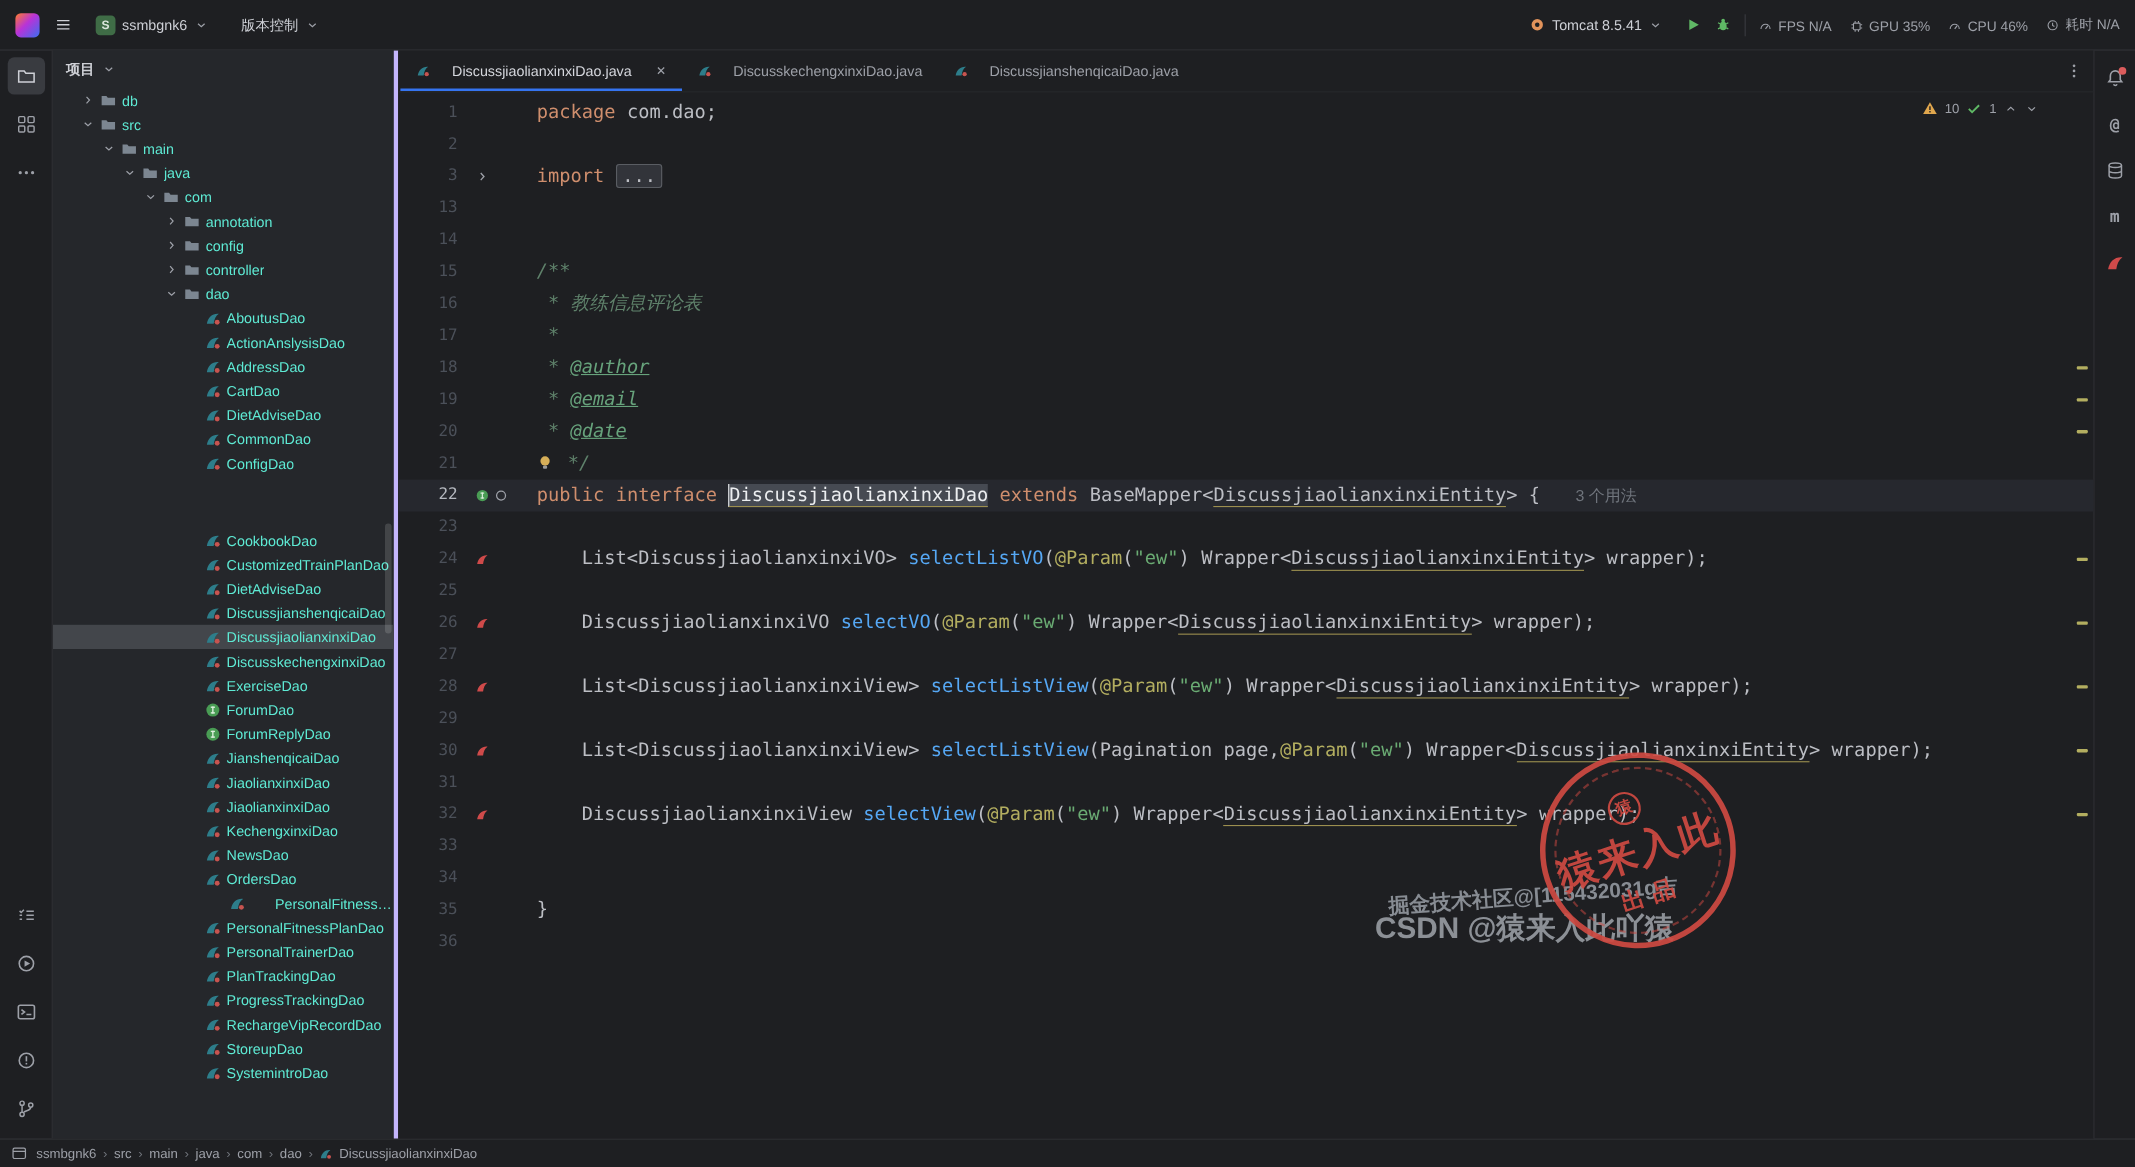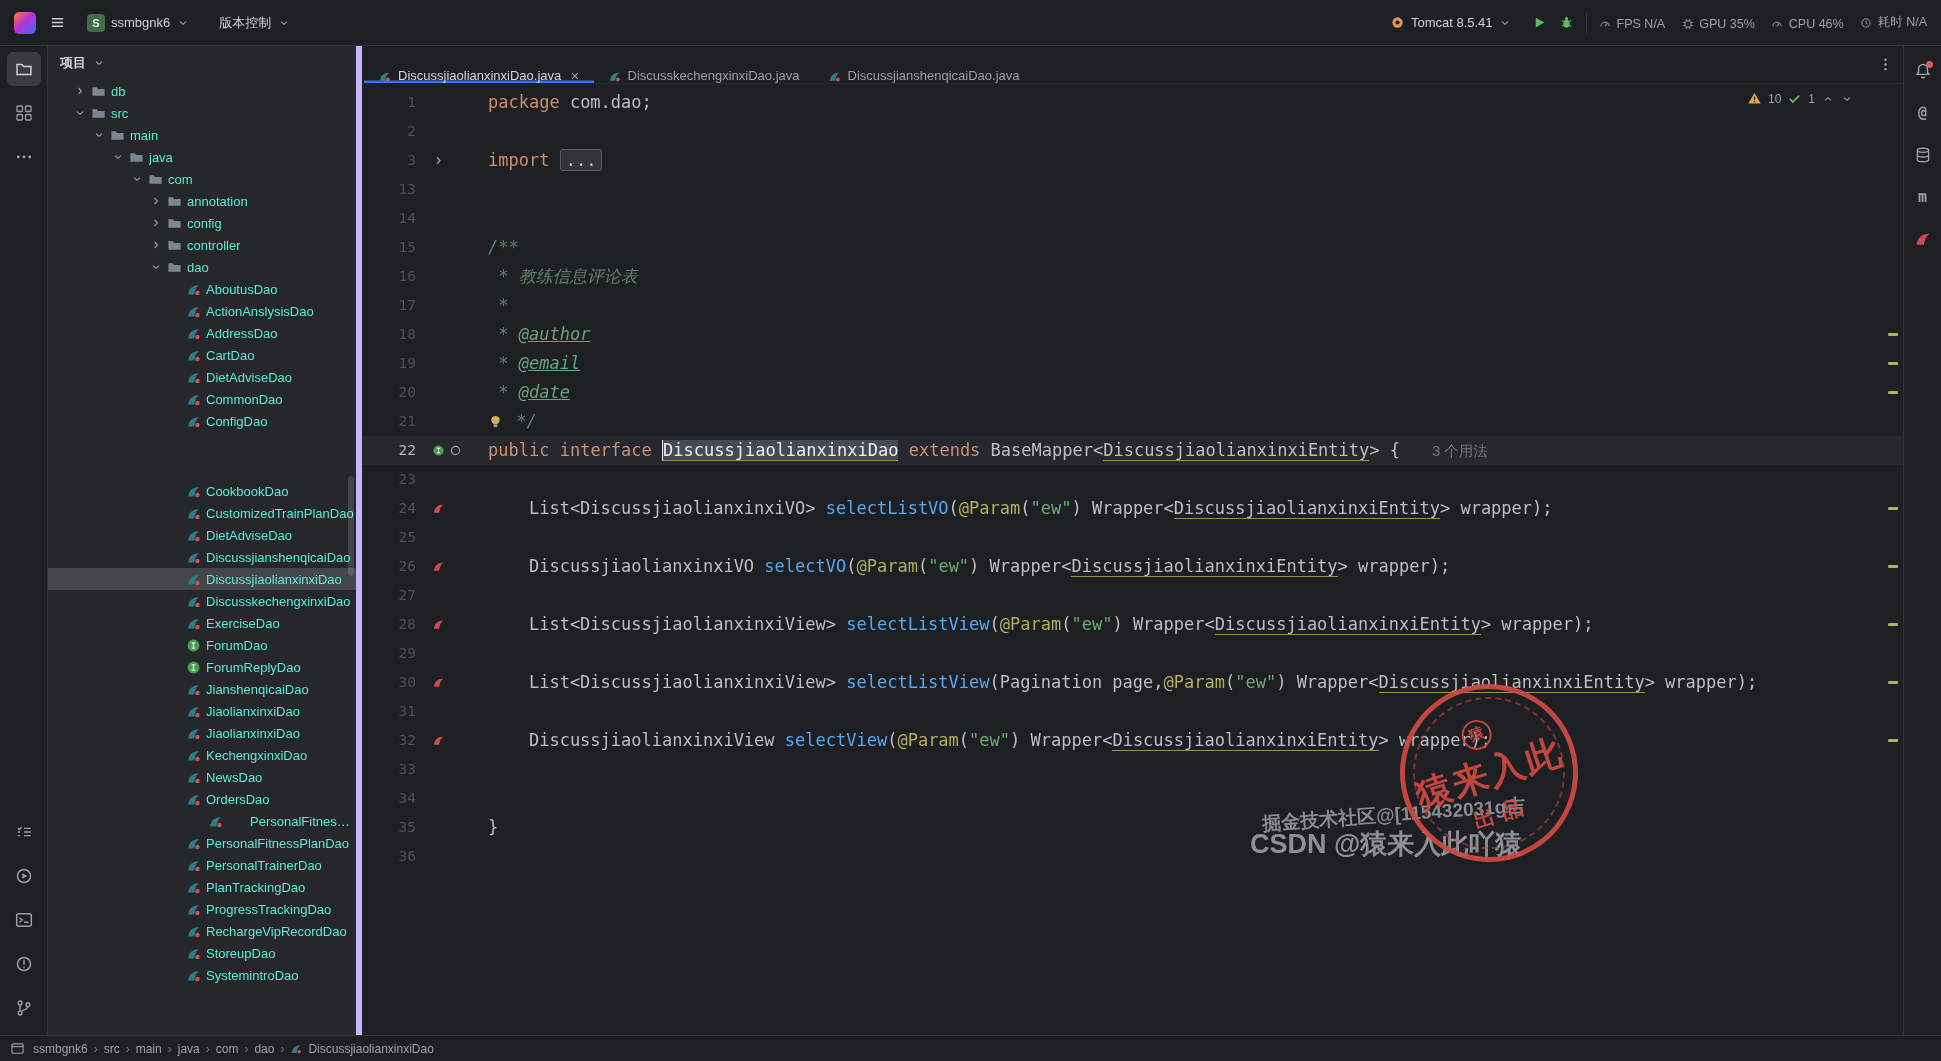--- a/index.html
+++ b/index.html
@@ -26,37 +26,37 @@
 #main{flex:1;display:flex;min-height:0;}
 #left-strip{width:48px;flex:none;border-right:1px solid #323438;display:flex;
   flex-direction:column;justify-content:space-between;align-items:center;padding:6px 0 10px;}
 .strip-group{display:flex;flex-direction:column;gap:10px;align-items:center;}
 .stripbtn{width:34px;height:34px;border-radius:6px;display:flex;align-items:center;justify-content:center;position:relative;}
 .stripbtn.active{background:#393b40;}
 .stripbtn.small{width:30px;height:30px;}
 .badge-dot{position:absolute;top:5px;right:5px;width:7px;height:7px;border-radius:50%;background:#db5c5c;}
 
 
-#project-panel{width:314px;flex:none;background:#25272b;border-right:6px solid #c4b5fd;
+#project-panel{width:314px;flex:none;background:#25272b;border-right:4px solid #c4b5fd;
   position:relative;overflow:hidden;display:flex;flex-direction:column;}
 #panel-header{height:34px;flex:none;display:flex;align-items:center;gap:6px;padding:0 12px;
   color:#ced0d6;font-size:13px;font-weight:600;}
 #tree{flex:1;overflow:hidden;font-size:13px;}
 .trow{height:22px;display:flex;align-items:center;gap:5px;white-space:nowrap;color:#5eead4;}
 .trow.sel-row{background:#43464b;}
 .chev{width:13px;flex:none;display:flex;}
 .tlab{overflow:hidden;text-overflow:ellipsis;}
 #panel-scrollbar{position:absolute;right:2px;top:430px;width:6px;height:100px;border-radius:3px;
   background:rgba(255,255,255,.14);}
 
 
 #editor-col{flex:1;display:flex;flex-direction:column;min-width:0;background:#1e1f22;position:relative;}
 #tabbar{height:38px;flex:none;display:flex;align-items:stretch;padding-left:2px;position:relative;
   border-bottom:1px solid #26282c;}
-.tab{display:flex;align-items:flex-end;gap:7px;padding:0 14px;font-size:13px;color:#9da0a8;position:relative;}
+.tab{display:flex;align-items:center;gap:20px;padding:0 14px;font-size:13px;color:#9da0a8;position:relative;}
 .tab.active{color:#d5d7dd;box-shadow:inset 0 -2.5px 0 #3574f0;}
 .tabclose{color:#9da0a8;font-size:11px;margin-left:2px;}
 #tab-kebab{position:absolute;right:10px;top:11px;}
 
 #code-wrap{flex:1;position:relative;overflow:hidden;
   font-family:"DejaVu Sans Mono","Liberation Mono",monospace;font-size:17px;}
 #code-lines{padding-top:4px;}
 .cline{height:29px;line-height:29px;display:flex;white-space:pre;}
 .cline.current{background:#26282e;}
 .lnum{width:58px;flex:none;text-align:right;color:#4b5059;font-size:14.5px;padding-right:4px;}

